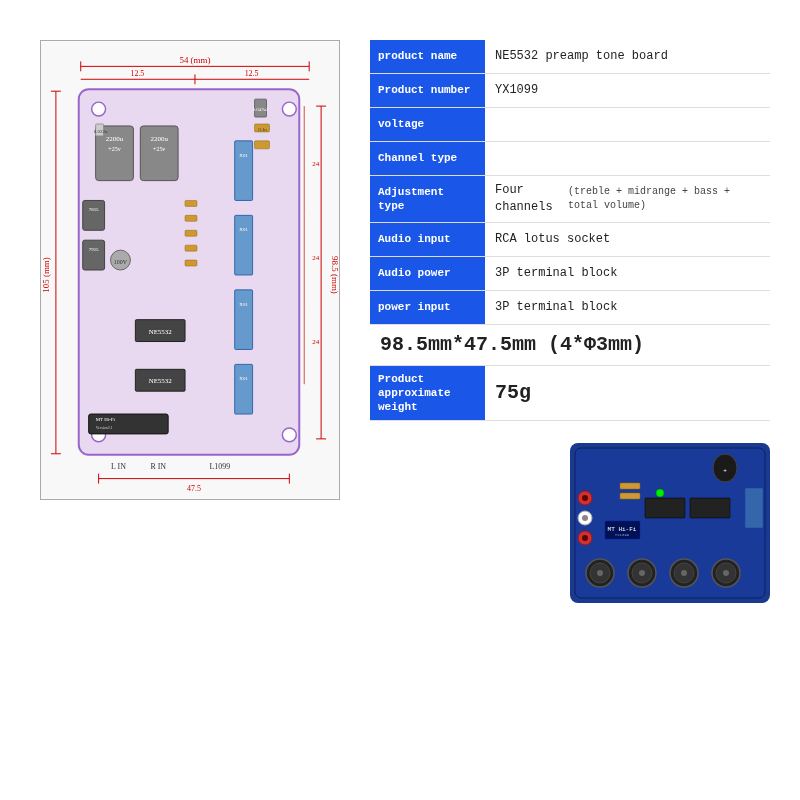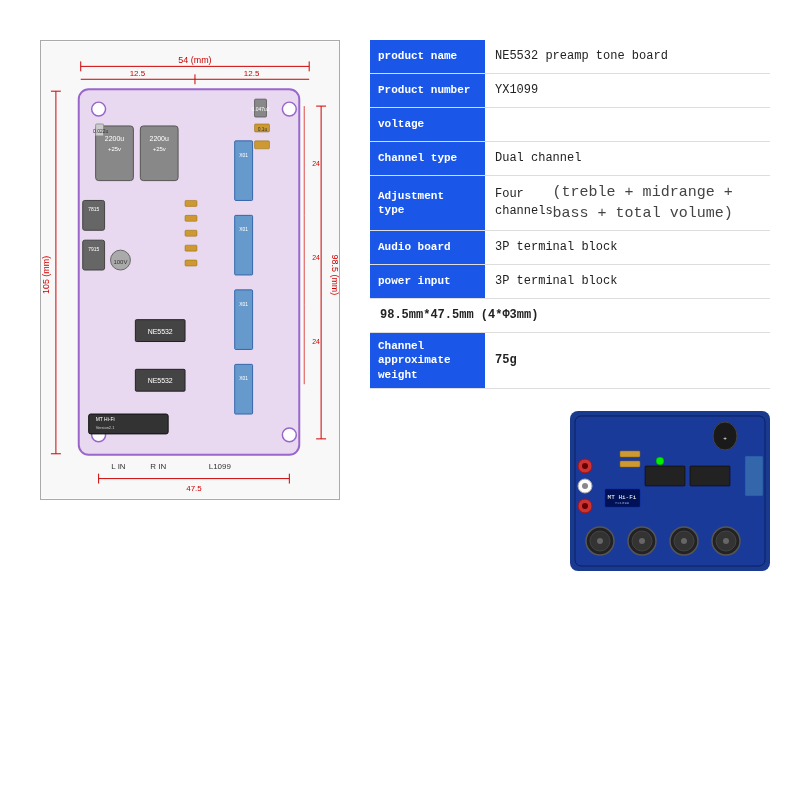--- a/index.html
+++ b/index.html
@@ -28,20 +28,21 @@
       flex-shrink: 0;
       display: flex;
       flex-direction: column;
       align-items: center;
     }
     .pcb-diagram {
       width: 300px;
       height: 460px;
       position: relative;
       border: 1px solid #aaa;
+      font-family: Liberation Serif, serif;
     }
     
     .right-panel {
       flex: 1;
       display: flex;
       flex-direction: column;
       gap: 12px;
       font-family: Liberation Mono, monospace;
     }
     .spec-row {
@@ -66,25 +67,25 @@
     .spec-value {
       padding: 6px 10px;
       font-size: 12px;
       color: #222;
       display: flex;
       align-items: center;
       flex: 1;
       line-height: 1.4;
     }
     .spec-value .small-text {
-      font-size: 15px;
+      font-size: 10px;
       color: #444;
     }
     .spec-value-large {
-      font-size: 12px;
+      font-size: 20px;
       font-weight: bold;
       color: #222;
     }
     .photo-area {
       margin-top: 10px;
       width: 200px;
       height: 160px;
       align-self: flex-end;
       position: relative;
     }
@@ -217,44 +218,47 @@
         </div>
         <div class="spec-row">
           <div class="spec-label">Product number</div>
           <div class="spec-value">YX1099</div>
         </div>
         <div class="spec-row">
           <div class="spec-label">voltage</div>
         </div>
         <div class="spec-row">
           <div class="spec-label">Channel type</div>
-          <div class="spec-value">Dual channel</div>
         </div>
         <div class="spec-row">
           <div class="spec-label">Adjustment type</div>
           <div class="spec-value">
             <span>Four channels </span>
             <span class="small-text">(treble + midrange + bass + total volume)</span>
           </div>
         </div>
         <div class="spec-row">
-          <div class="spec-label">Audio board</div>
+          <div class="spec-label">Audio input</div>
+          <div class="spec-value">RCA lotus socket</div>
+        </div>
+        <div class="spec-row">
+          <div class="spec-label">Audio power</div>
           <div class="spec-value">3P terminal block</div>
         </div>
         <div class="spec-row">
           <div class="spec-label">power input</div>
           <div class="spec-value">3P terminal block</div>
         </div>
         <div class="spec-row">
           <div class="spec-value">
             <span class="spec-value-large">98.5mm*47.5mm (4*Φ3mm)</span>
           </div>
         </div>
         <div class="spec-row">
-          <div class="spec-label">Channel approximate weight</div>
+          <div class="spec-label">Product approximate weight</div>
           <div class="spec-value">
             <span class="spec-value-large">75g</span>
           </div>
         </div>
       </div>
 
     <div class="photo-area">
       <svg width="200" height="160" viewBox="0 0 200 160" xmlns="http://www.w3.org/2000/svg">
 
         <rect width="200" height="160" fill="#1a3a8f" rx="8"></rect>

